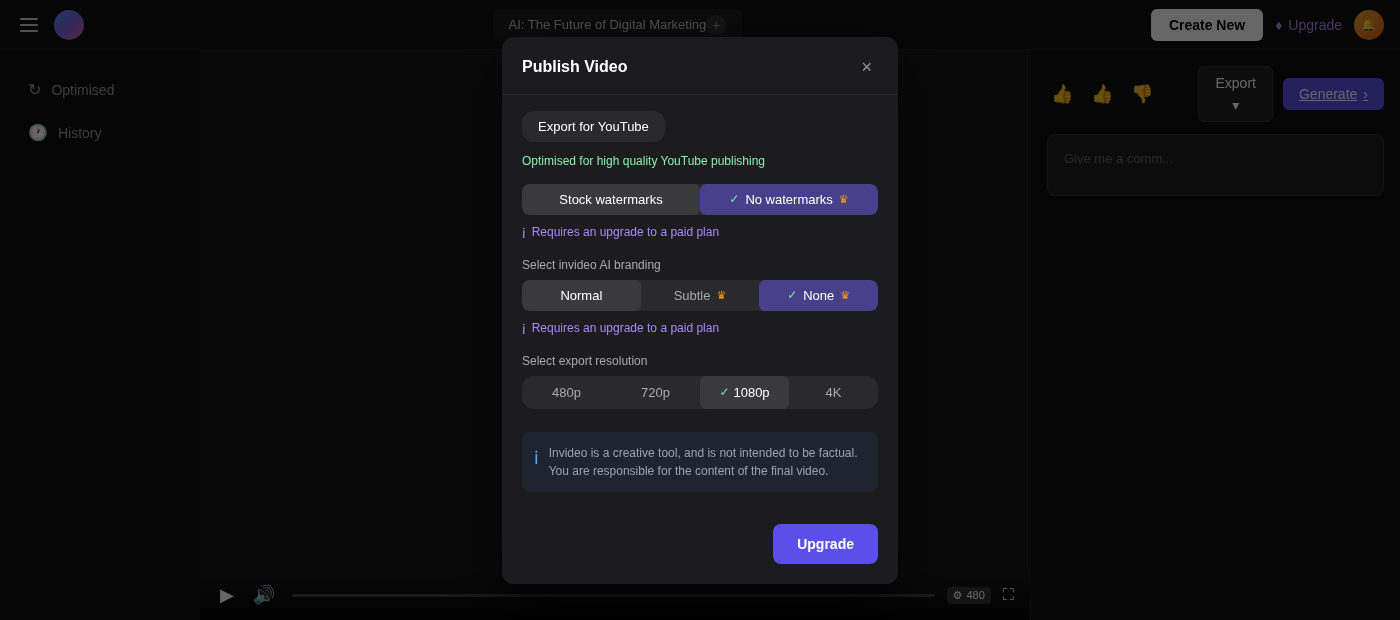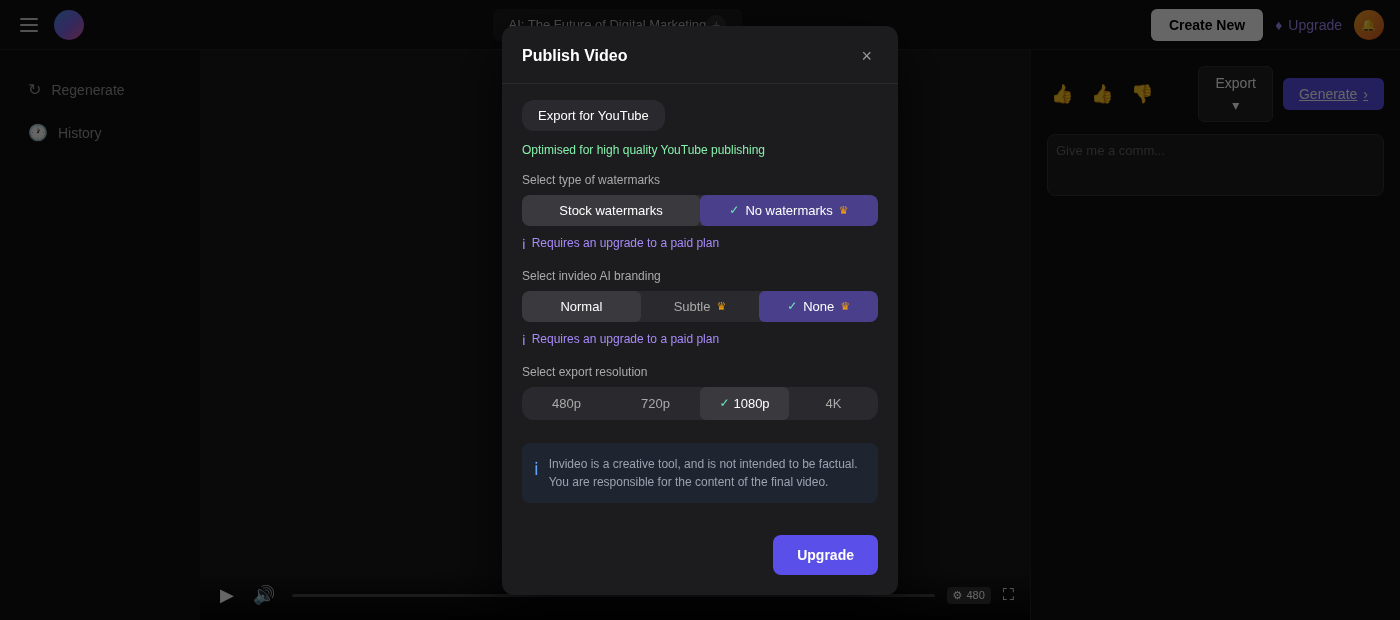--- a/index.html
+++ b/index.html
@@ -251,21 +251,21 @@
       padding: 8px 16px;
       border-radius: 6px;
       font-size: 14px;
       cursor: pointer;
       text-decoration: underline;
     }
     .chat-input {
       background: #1e1e1e;
       border: 1px solid #333;
       border-radius: 8px;
-      padding: 8px;
+      padding: 16px;
       color: #666;
       font-size: 13px;
       width: 100%;
       height: 62px;
     }
 
     
     .modal-overlay {
       position: fixed;
       top: 0; left: 0; right: 0; bottom: 0;
@@ -477,21 +477,21 @@
     </button>
     <div class="avatar">🔔</div>
   </div>
 </div>
 
 <div class="main">
 
   <div class="sidebar">
     <div class="sidebar-item">
       <span class="sidebar-icon">↻</span>
-      <span>Regenerate</span>
+      <span>Optimised</span>
     </div>
     <div class="sidebar-item">
       <span class="sidebar-icon">🕐</span>
       <span>History</span>
     </div>
   </div>
 
   <div class="video-area">
     <div class="video-placeholder">
       <div class="video-controls">
@@ -532,21 +532,20 @@
     <div class="modal-header">
       <span class="modal-title">Publish Video</span>
       <button class="modal-close">×</button>
     </div>
     <div class="modal-body">
       
       <button class="modal-tab">Export for YouTube</button>
       <p class="modal-subtitle">Optimised for high quality YouTube publishing</p>
 
       
-      <p class="section-label">Select type of watermarks</p>
       <div class="toggle-group">
         <button class="toggle-option active">
           <span>Stock watermarks</span>
         </button>
         <button class="toggle-option active-purple">
           <span class="check-icon">✓</span>
           <span>No watermarks</span>
           <span class="crown-icon">♛</span>
         </button>
       </div>

